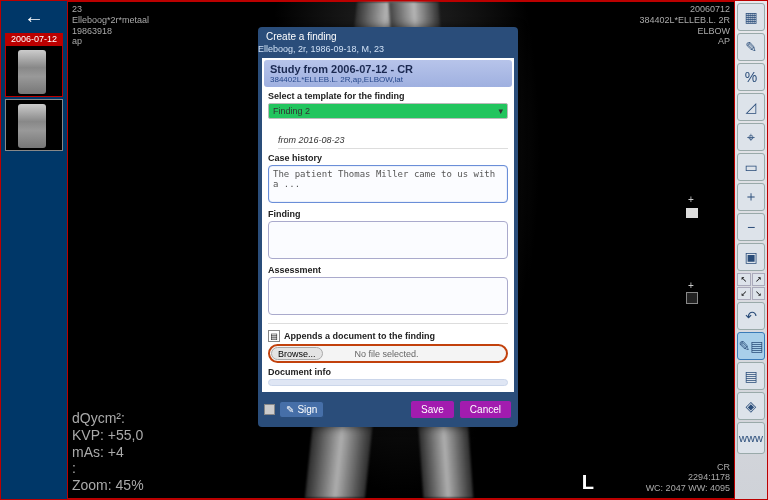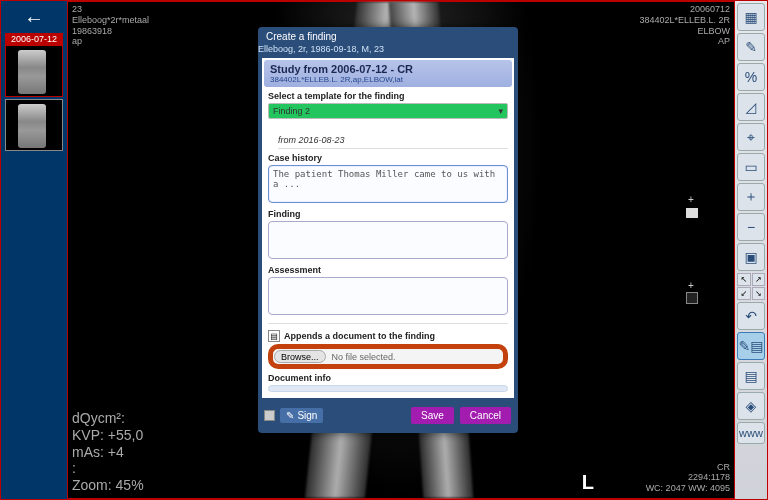--- a/index.html
+++ b/index.html
@@ -78,21 +78,21 @@
     background: linear-gradient(180deg, #e8e8ec 0%, #cfd2d8 100%);
     display: flex; flex-direction: column; align-items: center;
     padding-top: 2px; gap: 2px;
   }
   .tool-btn {
     width: 28px; height: 28px; background: #dde3ea;
     border: 1px solid #9aa; border-radius: 3px;
     display: flex; align-items: center; justify-content: center;
     font-size: 14px; color: #2a4d7a; cursor: pointer;
   }
-  .tool-btn.small { height: 22px; font-size: 11px; }
+  .tool-btn.small { height: 32px; font-size: 11px; }
   .tool-btn.active { background: #a8cfea; border-color:#3a7bb8; }
   .tool-group {
     width: 28px; display: grid; grid-template-columns: 1fr 1fr;
     gap: 1px;
   }
   .tool-group .mini {
     height: 13px; background: #dde3ea; border: 1px solid #aab;
     font-size: 8px; display:flex; align-items:center; justify-content:center;
   }
   .dot-marker {
@@ -146,22 +146,23 @@
   }
   .ta.focused { border-color: #6a8ed8; box-shadow: inset 0 0 1px #6a8ed8; }
   .attach-row {
     display: flex; align-items: center; gap: 4px; margin: 6px 6px 2px 6px;
     border-top: 1px solid #ddd; padding-top: 6px;
   }
   .attach-row .icon { width:12px; height:12px; border:1px solid #888; font-size:8px; display:flex;align-items:center;justify-content:center;}
   .attach-label { font-size: 9px; font-weight: 600; color:#222; }
   .file-row {
     margin: 2px 6px; display: flex; align-items: center;
-    border: 5px solid #c2410c; border-radius: 10px; padding: 1px;
+    border: 2px solid #c2410c; border-radius: 10px; padding: 1px;
     background: #f4f4f4;
+    gap: 26px;
   }
   .browse-btn {
     background: #e4e4e4; border: 1px solid #aaa; border-radius: 8px;
     font-size: 9px; padding: 0 6px; height: 13px; cursor: pointer;
   }
   .nofile { font-size: 9px; color: #666; margin-left: 6px; }
   .progress {
     margin: 2px 6px 0 6px; height: 7px; border-radius: 4px;
     background: #dfe6f4; border: 1px solid #cbd6ea;
   }

